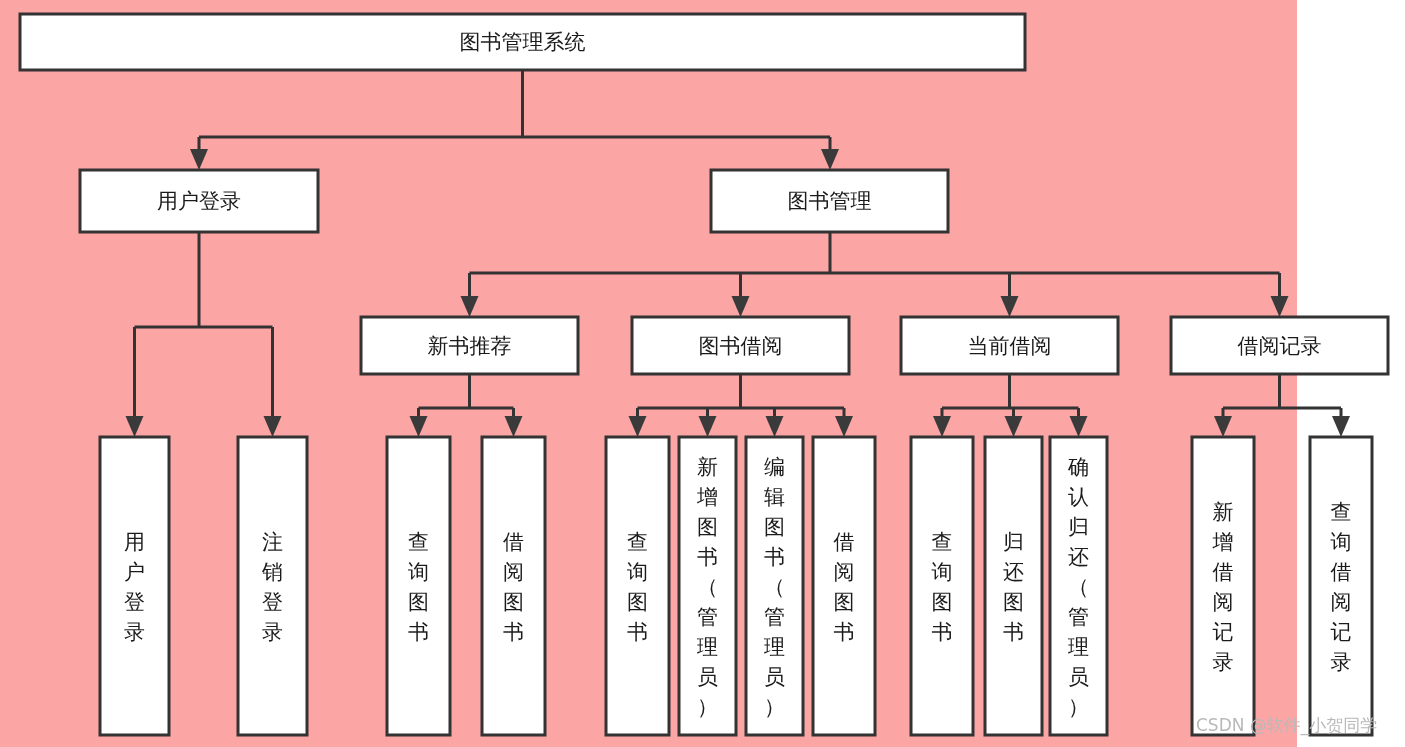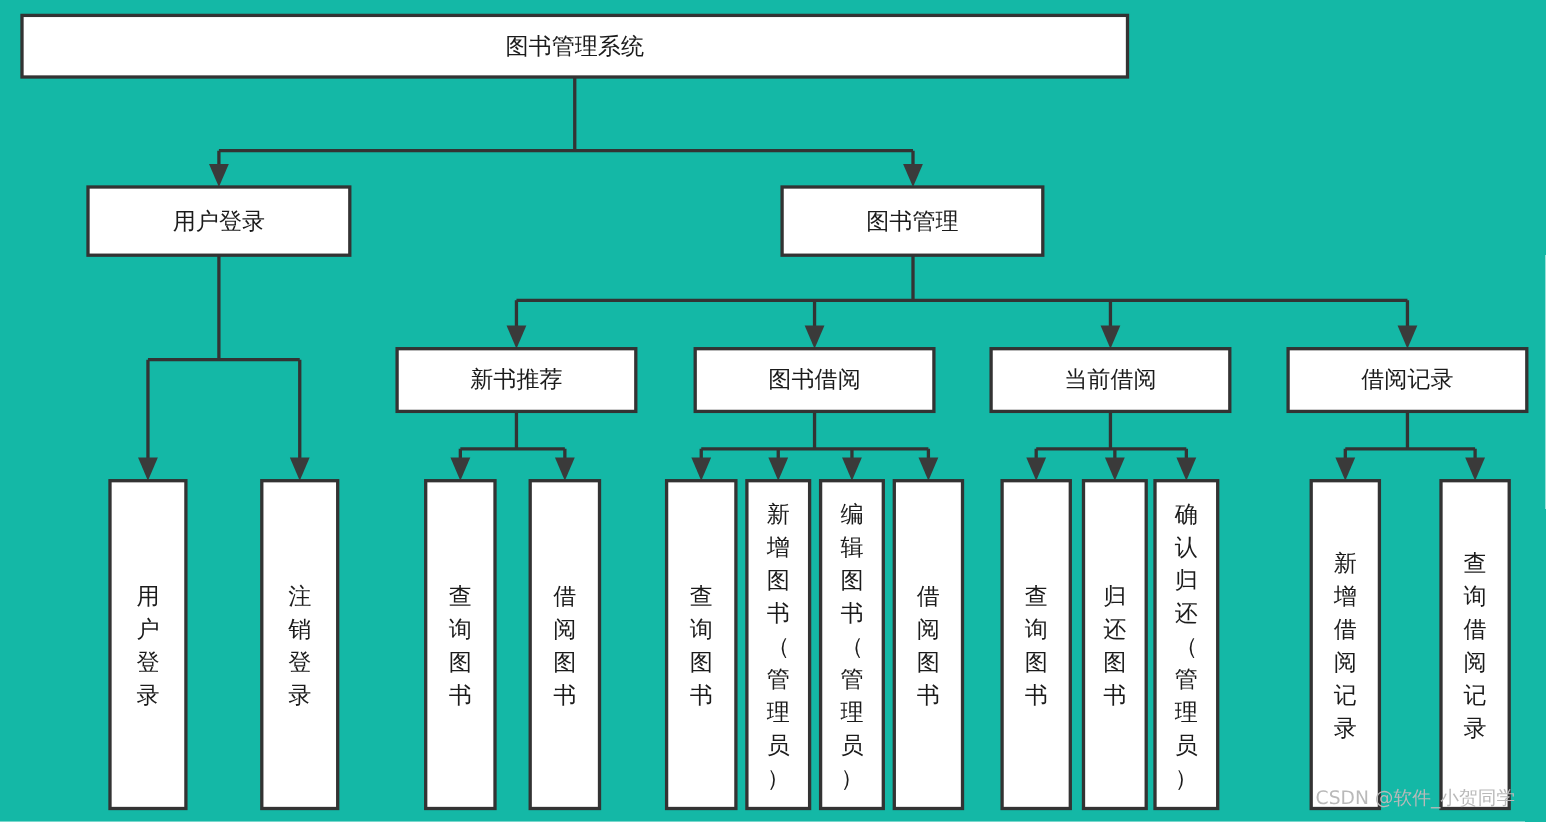--- a/index.html
+++ b/index.html
@@ -9,23 +9,23 @@
   }
   body {
     width: 1405px;
     height: 747px;
     font-family: "DejaVu Sans", "Liberation Sans", sans-serif;
     overflow: hidden;
     position: relative;
   }
   #diagram-root {
     position: relative;
-    width: 1405px;
+    width: 1297px;
     height: 747px;
-    background: #14b8a6;
+    background: #fca5a5;
   }
   svg#tree-svg {
     position: absolute;
     top: 0;
     left: 0;
     width: 1405px;
     height: 747px;
     display: block;
   }
   .node-box {

